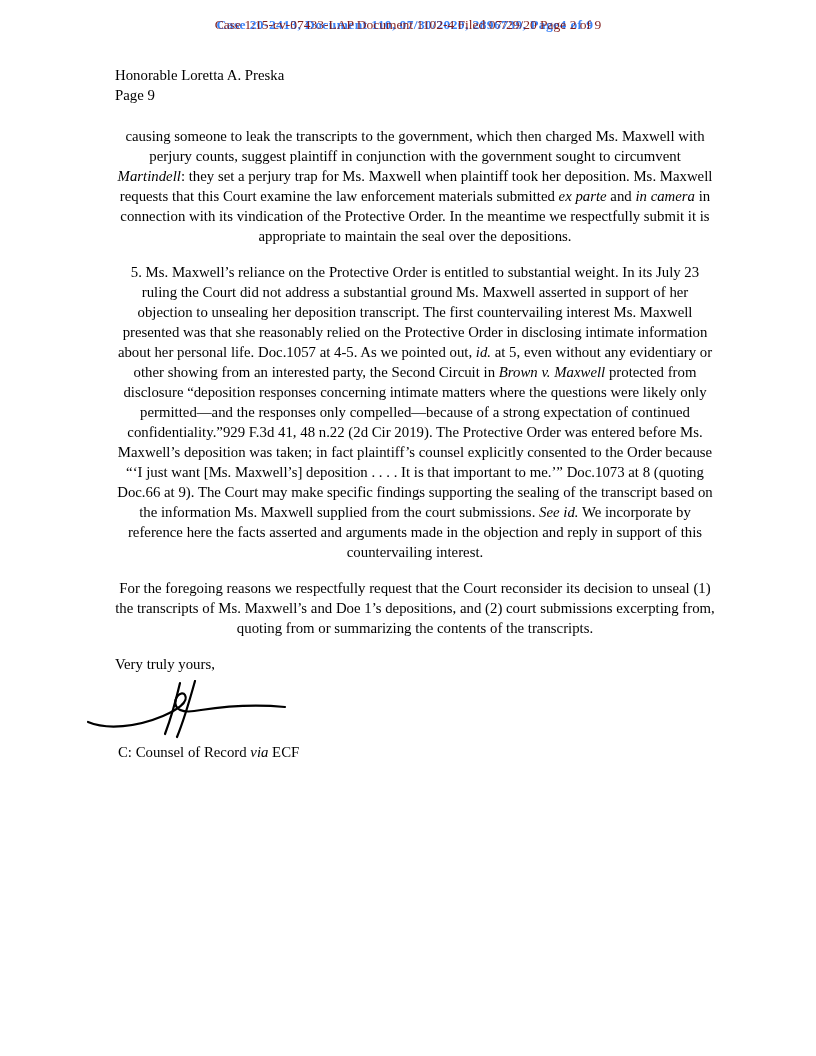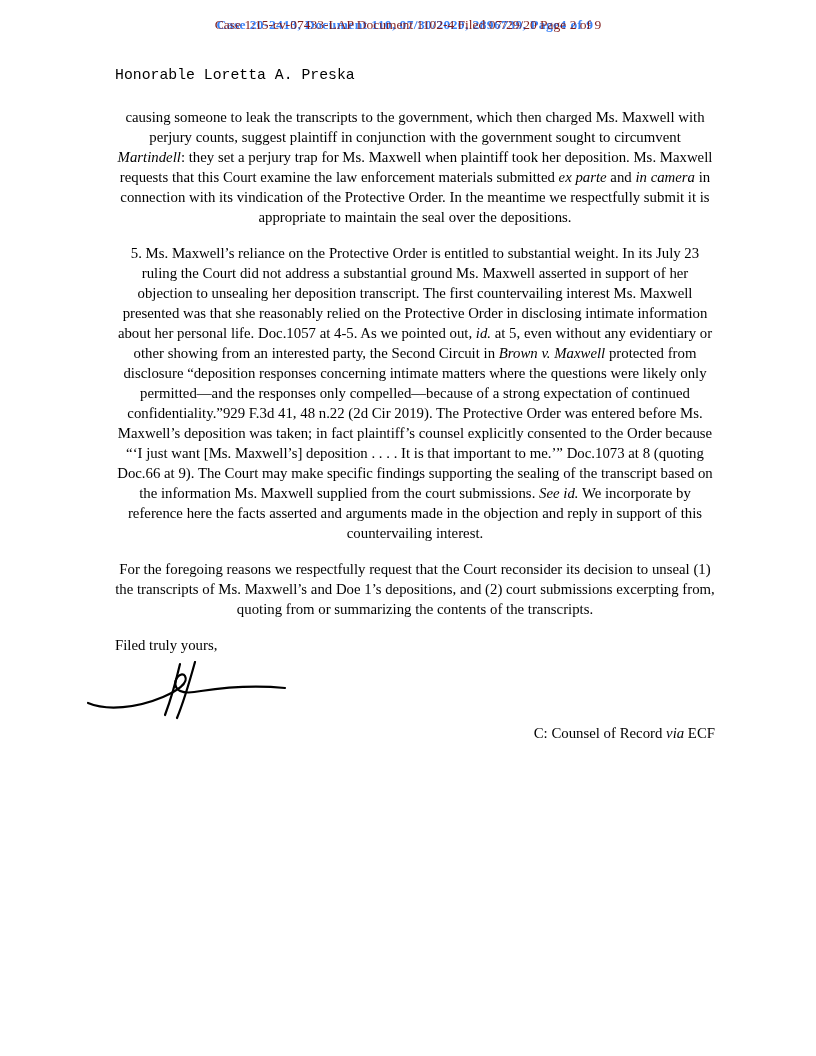--- a/index.html
+++ b/index.html
@@ -41,57 +41,58 @@
   }
   .content {
     position: absolute;
     left: 115px;
     top: 66px;
     width: 600px;
     font-size: 14.8px;
     line-height: 20px;
   }
   .letterhead { margin-bottom: 21px; }
-  .letterhead .lh-line { line-height: 19.5px; font-family: Liberation Mono, monospace; }
+  .letterhead .lh-line { line-height: 19.5px; }
   p.para { margin: 0 0 16px 0; text-align: center; }
   .seg-b { font-weight: normal; }
   .seg-i { font-style: italic; }
   .closing { margin: 0 0 6px 0; }
   .signature-block {
     margin-left: -30px;
     height: 62px;
     width: 210px;
   }
   .signature-block svg { display: block; }
   .signer { margin-top: 2px; margin-bottom: 19px; }
-  .cc { padding-left: 3px; text-align: right; }
+  .cc { padding-left: 3px; }
 </style>
 </head>
 <body>
 
 <div class="page">
 
   <div class="stamp-wrap">
     <div class="stamp stamp-red" style="color: #3b82f6; font-weight: bold;">Case 20-2413, Document 110, 07/30/2020, 2896739, Page4 of 9</div>
     <div class="stamp stamp-blue" style="color: #7f1d1d;">Case 1:15-cv-07433-LAP Document 1102-4 Filed 07/29/20 Page 2 of 9</div>
   </div>
 
   <div class="content">
 
     <div class="letterhead">
       <div class="lh-line">Honorable Loretta A. Preska</div>
+      <div class="lh-line">Page 9</div>
     </div>
 
     <p class="para"><span>causing someone to leak the transcripts to the government, which then charged Ms. Maxwell with perjury counts, suggest plaintiff in conjunction with the government sought to circumvent </span><span class="seg-i">Martindell</span><span>: they set a perjury trap for Ms. Maxwell when plaintiff took her deposition. Ms. Maxwell requests that this Court examine the law enforcement materials submitted </span><span class="seg-i">ex parte</span><span> and </span><span class="seg-i">in camera</span><span> in connection with its vindication of the Protective Order. In the meantime we respectfully submit it is appropriate to maintain the seal over the depositions.</span></p>
 
     <p class="para"><span class="seg-b">5. Ms. Maxwell’s reliance on the Protective Order is entitled to substantial weight.</span><span> In its July 23 ruling the Court did not address a substantial ground Ms. Maxwell asserted in support of her objection to unsealing her deposition transcript. The first countervailing interest Ms. Maxwell presented was that she reasonably relied on the Protective Order in disclosing intimate information about her personal life. Doc.1057 at 4-5. As we pointed out, </span><span class="seg-i">id.</span><span> at 5, even without any evidentiary or other showing from an interested party, the Second Circuit in </span><span class="seg-i">Brown v. Maxwell</span><span> protected from disclosure “deposition responses concerning intimate matters where the questions were likely only permitted—and the responses only compelled—because of a strong expectation of continued confidentiality.”929 F.3d 41, 48 n.22 (2d Cir 2019). The Protective Order was entered before Ms. Maxwell’s deposition was taken; in fact plaintiff’s counsel explicitly consented to the Order because “‘I just want [Ms. Maxwell’s] deposition . . . . It is that important to me.’” Doc.1073 at 8 (quoting Doc.66 at 9). The Court may make specific findings supporting the sealing of the transcript based on the information Ms. Maxwell supplied from the court submissions. </span><span class="seg-i">See id.</span><span> We incorporate by reference here the facts asserted and arguments made in the objection and reply in support of this countervailing interest.</span></p>
 
     <p class="para"><span>For the foregoing reasons we respectfully request that the Court reconsider its decision to unseal (1) the transcripts of Ms. Maxwell’s and Doe 1’s depositions, and (2) court submissions excerpting from, quoting from or summarizing the contents of the transcripts.</span></p>
 
-    <p class="closing">Filed truly yours,</p>
+    <p class="closing">Very truly yours,</p>
 
     <div class="signature-block">
       <svg width="210" height="60" viewBox="0 0 210 60">
         <g fill="none" stroke="#000000" stroke-width="2.2" stroke-linecap="round">
           <path d="M3 42 C 22 50, 52 47, 78 36 C 92 30, 104 22, 100 15 C 97 10, 88 17, 91 26 C 94 33, 106 32, 116 30"></path>
           <path d="M95 3 C 91 20, 86 38, 80 54"></path>
           <path d="M110 1 C 105 19, 99 40, 92 57"></path>
           <path d="M116 30 C 142 26, 170 24, 200 27"></path>
         </g>
       </svg>

